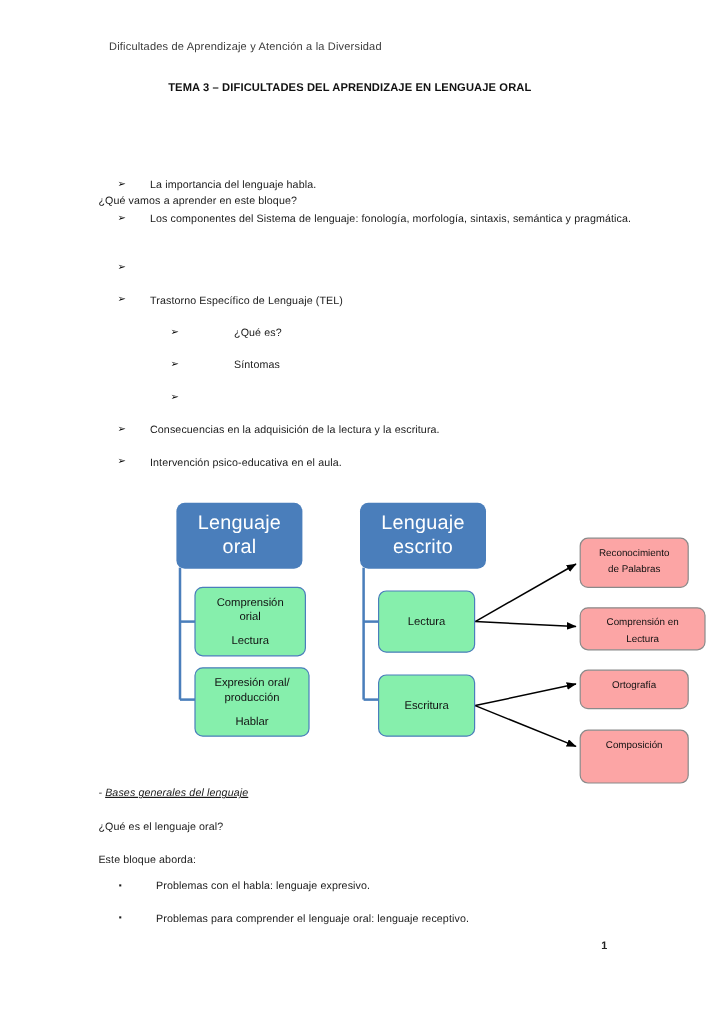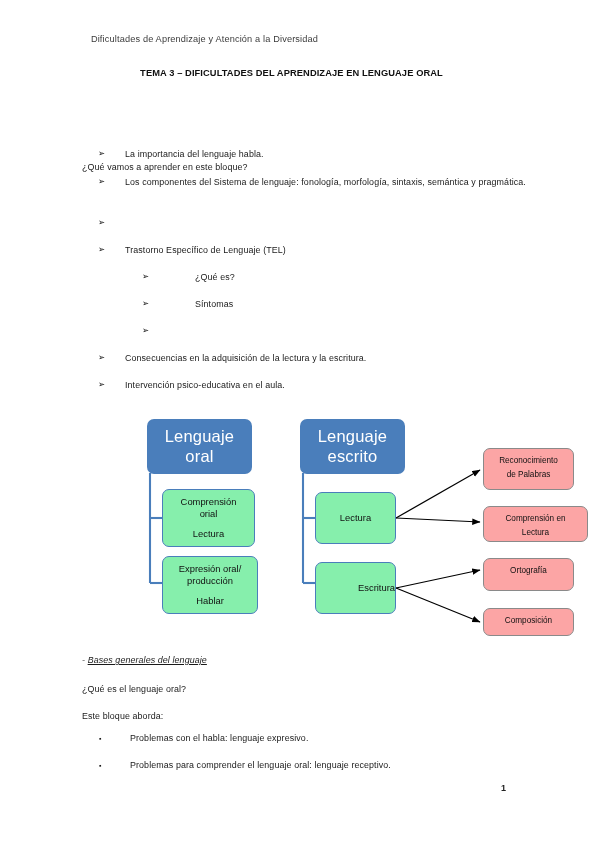--- a/index.html
+++ b/index.html
@@ -251,39 +251,39 @@
   <div class="node node-sub" style="left:162px; top:556px; width:96px; height:58px;">
     <span>Expresión oral/</span>
     <span>producción</span>
     <span class="l2">Hablar</span>
   </div>
 
   <div class="node node-sub" style="left:315px; top:492px; width:81px; height:52px;">
     <span>Lectura</span>
   </div>
 
-  <div class="node node-sub" style="left:315px; top:562px; width:81px; height:52px;align-items:flex-end;">
+  <div class="node node-sub" style="left:315px; top:562px; width:81px; height:52px;">
     <span>Escritura</span>
   </div>
 
   <div class="node node-leaf" style="left:483px; top:448px; width:91px; height:42px;">
     <span>Reconocimiento</span>
     <span>de Palabras</span>
   </div>
 
   <div class="node node-leaf" style="left:483px; top:506px; width:105px; height:36px;">
     <span>Comprensión en</span>
     <span>Lectura</span>
   </div>
 
   <div class="node node-leaf" style="left:483px; top:558px; width:91px; height:33px;">
     <span>Ortografía</span>
   </div>
 
-  <div class="node node-leaf" style="left:483px; top:608px; width:91px; height:28px;">
+  <div class="node node-leaf" style="left:483px; top:608px; width:91px; height:45px;">
     <span>Composición</span>
   </div>
 
   <div class="para underline-seg" style="top:655px;font-style:italic;">
     <span>- </span><span class="u">Bases generales del lenguaje</span>
   </div>
 
   <div class="para" style="top:684px;">¿Qué es el lenguaje oral?</div>
 
   <div class="para" style="top:711px;">Este bloque aborda:</div>

